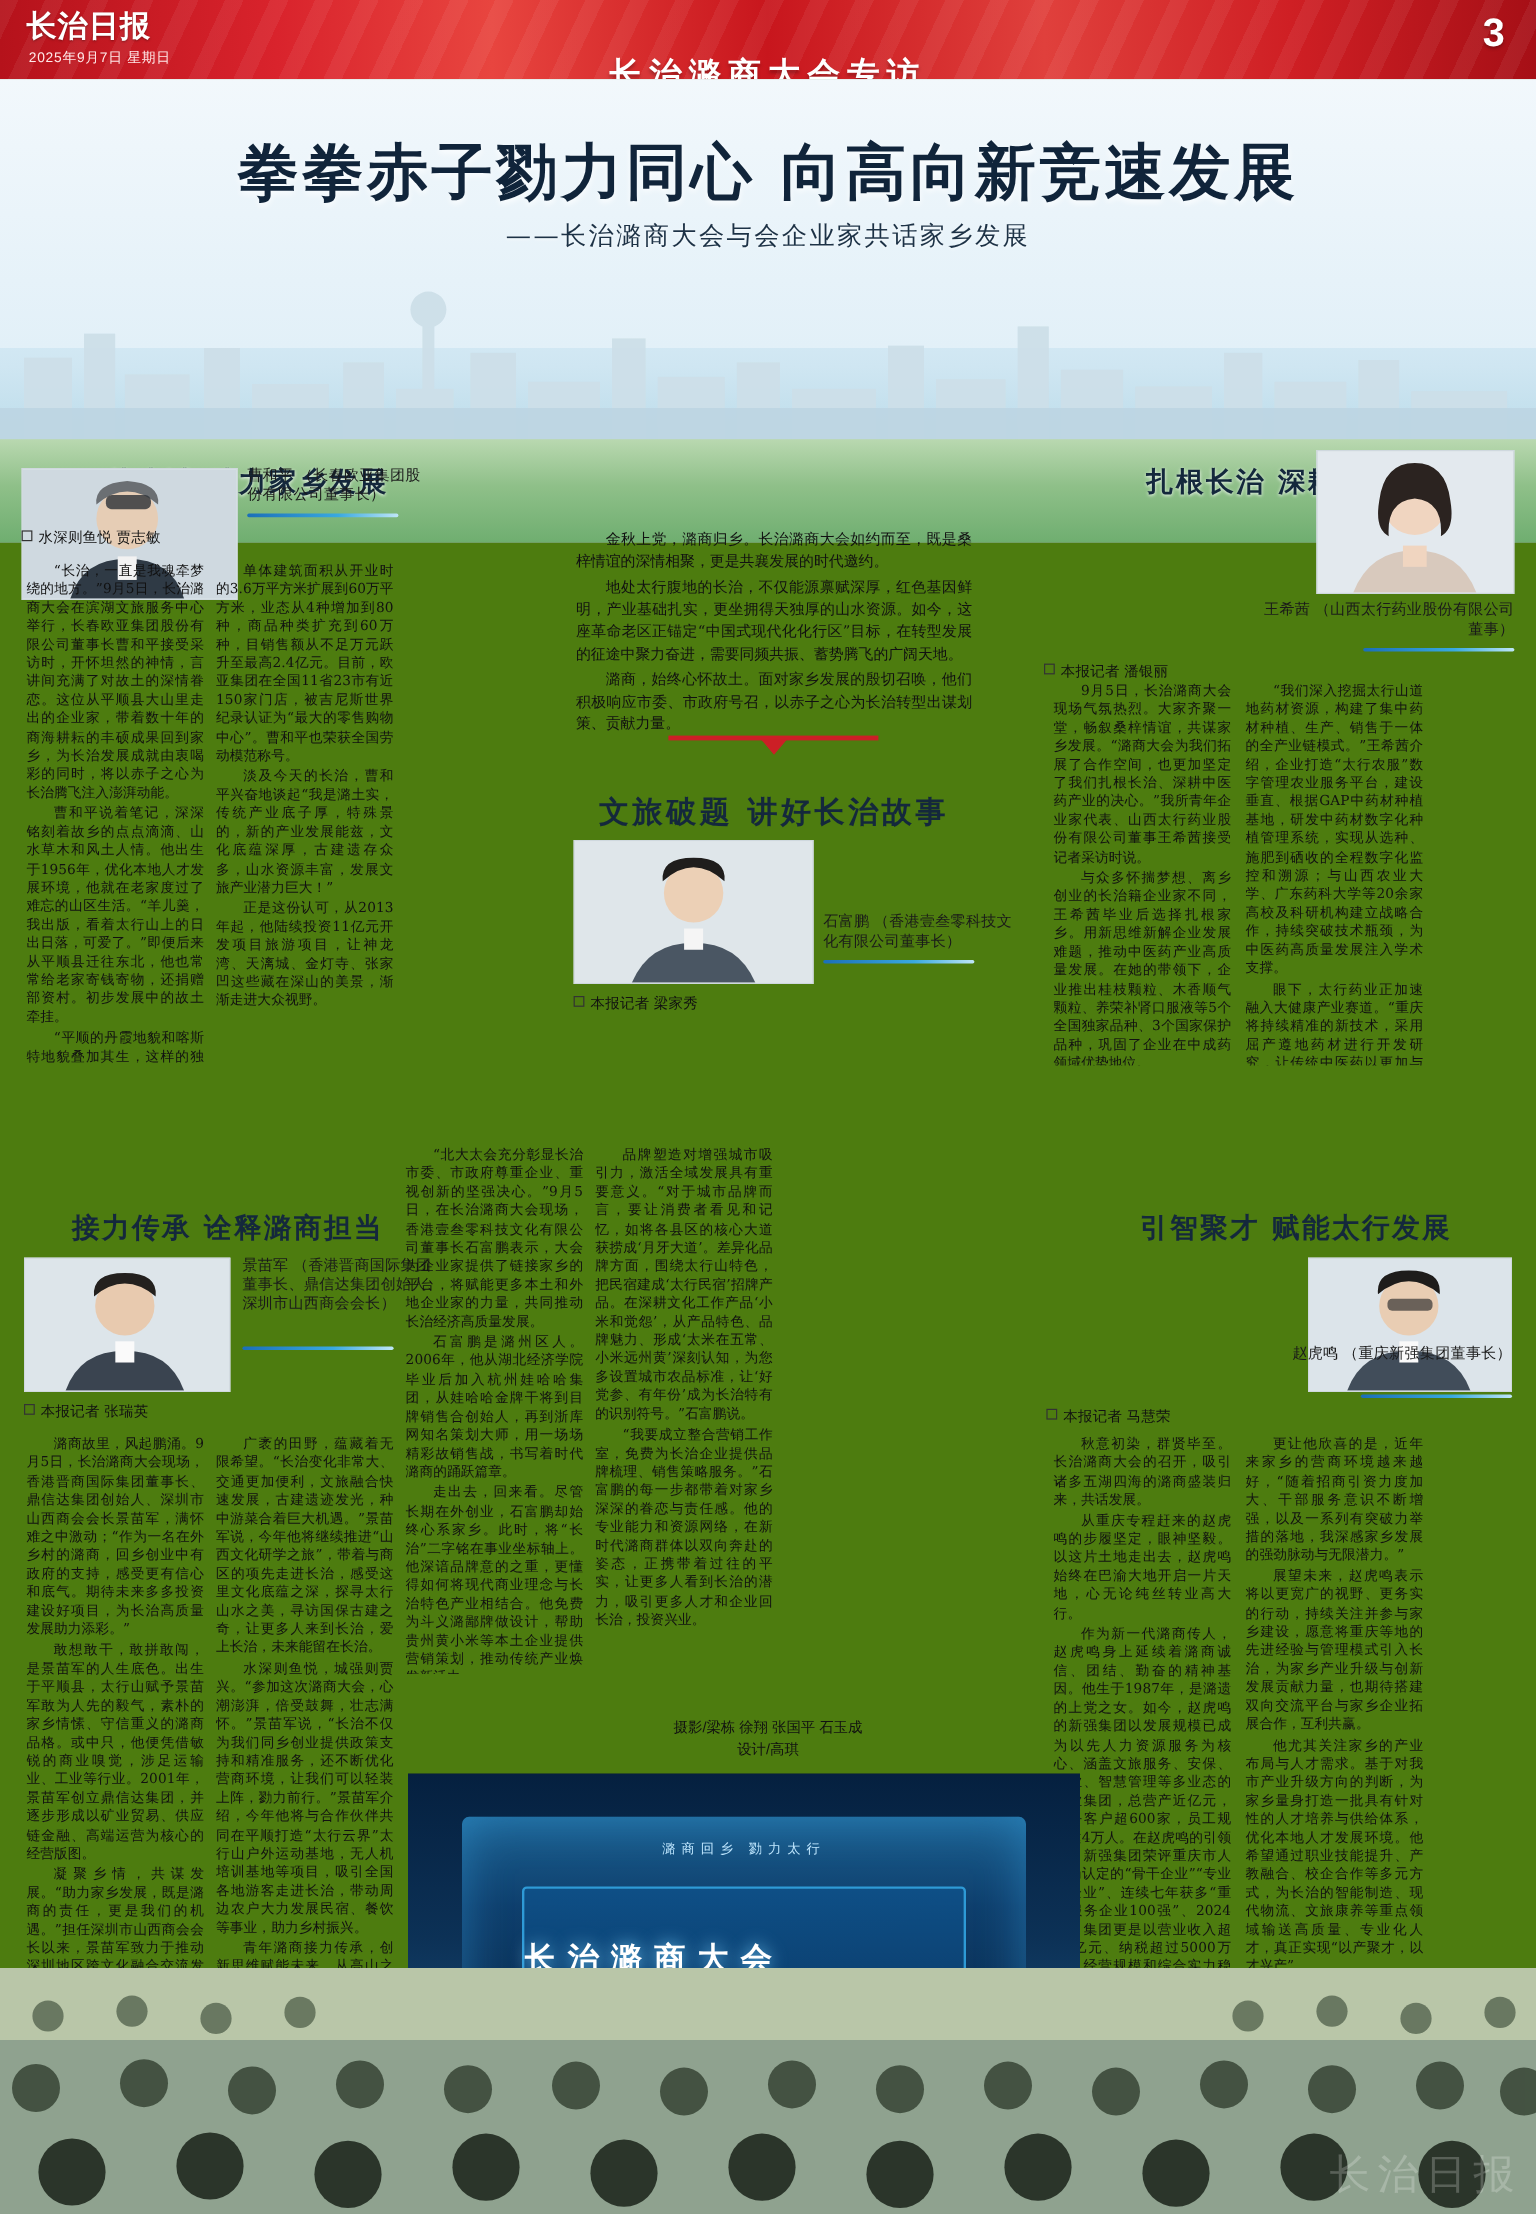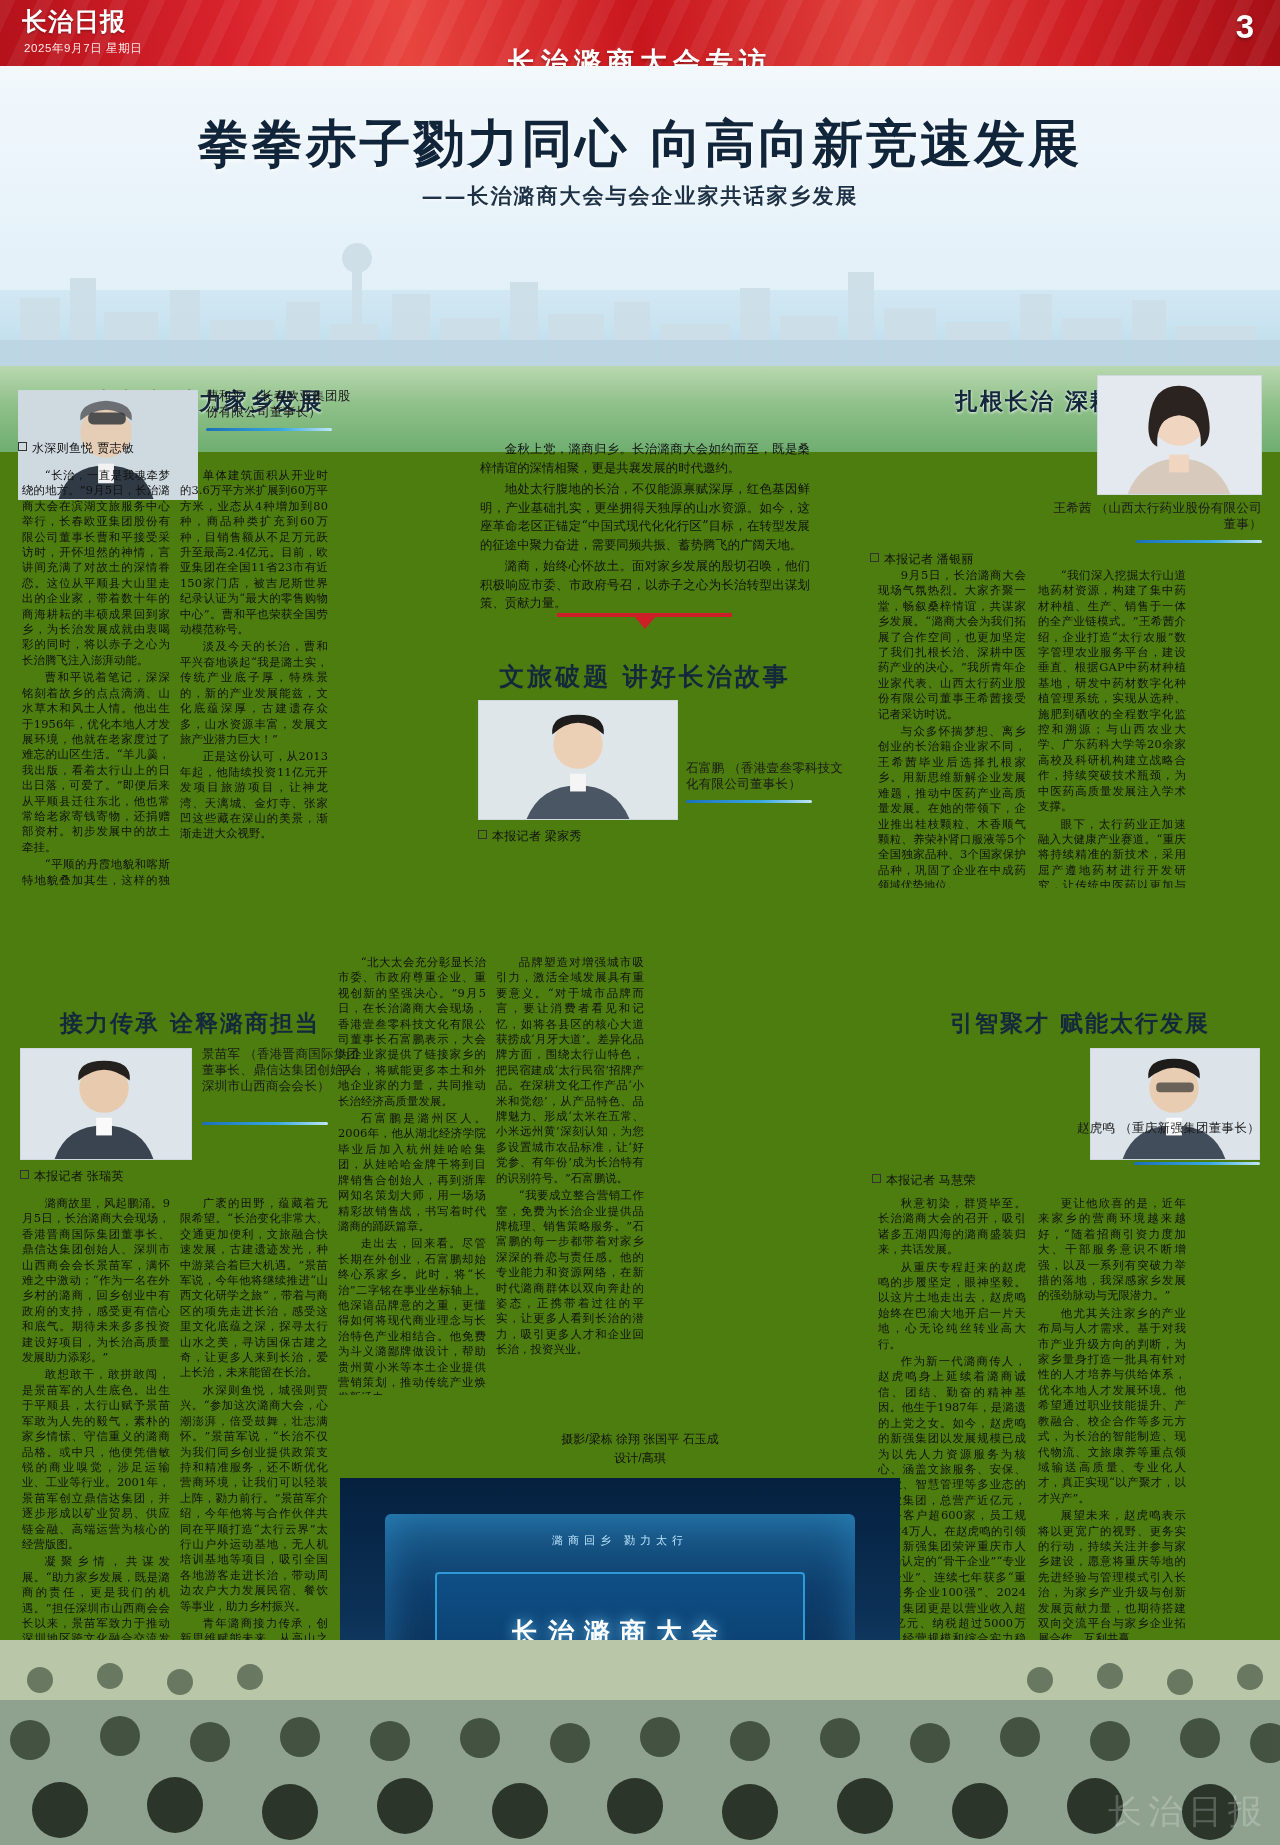--- a/index.html
+++ b/index.html
@@ -70,21 +70,21 @@
     background:linear-gradient(180deg,#b9d8b0 0%,#8fc089 45%,#6fae70 100%);
   }
   .hero-h1 {
     position:absolute; left:0; top:44px; width:1280px; text-align:center;
     font-family:"DejaVu Serif", serif; font-weight:bold;
     font-size:51px; letter-spacing:3px; color:#10243a;
     text-shadow:0 2px 5px rgba(255,255,255,.85);
   }
   .hero-sub {
     position:absolute; left:0; top:116px; width:1280px; text-align:center;
-    font-family:"DejaVu Serif", serif; font-weight:bold;
+    font-family:"DejaVu Serif", serif; font-weight:normal;
     font-size:21px; letter-spacing:2px; color:#1d3246;
     text-shadow:0 1px 3px rgba(255,255,255,.85);
   }
 
   
   .sec-head {
     position:absolute; font-family:"DejaVu Serif", serif; font-weight:bold;
     font-size:23px; letter-spacing:2px; color:#14283c;
     text-shadow:0 1px 3px rgba(255,255,255,.9);
   }
@@ -162,21 +162,21 @@
     position:absolute; left:8%; top:10%; width:84%; height:52%;
     background:linear-gradient(180deg,#1b5f8f 0%,#0e3f6d 40%,#0a2b4e 100%);
     border-radius:6px;
     box-shadow:0 0 40px rgba(60,170,235,.45) inset;
   }
   .bp-screen {
     position:absolute; left:17%; top:26%; width:66%; height:34%;
     background:linear-gradient(180deg,#0e4f86 0%,#0b3a68 100%);
     border:2px solid #2e9ad6;
     border-radius:4px;
-    display:flex; align-items:center; justify-content:center;
+    display:flex; align-items:center; justify-content:flex-start;
   }
   .bp-screen-title {
     color:#fff; font-family:"DejaVu Serif", serif; font-weight:bold;
     font-size:26px; letter-spacing:10px; text-shadow:0 0 14px rgba(120,210,255,.9);
   }
   .bp-screen-sub {
     position:absolute; top:10%; left:0; width:100%; text-align:center;
     color:#bfe7ff; font-size:11px; letter-spacing:5px;
     font-family:"Liberation Sans", sans-serif;
   }
@@ -402,22 +402,22 @@
   </div>
 
   <div class="col" style="left:878px; top:1196px; width:148px; height:620px;">
     <p>秋意初染，群贤毕至。长治潞商大会的召开，吸引诸多五湖四海的潞商盛装归来，共话发展。</p>
     <p>从重庆专程赶来的赵虎鸣的步履坚定，眼神坚毅。以这片土地走出去，赵虎鸣始终在巴渝大地开启一片天地，心无论纯丝转业高大行。</p>
     <p>作为新一代潞商传人，赵虎鸣身上延续着潞商诚信、团结、勤奋的精神基因。他生于1987年，是潞遗的上党之女。如今，赵虎鸣的新强集团以发展规模已成为以先人力资源服务为核心、涵盖文旅服务、安保、物业、智慧管理等多业态的企业集团，总营产近亿元，服务客户超600家，员工规模达4万人。在赵虎鸣的引领下，新强集团荣评重庆市人社局认定的“骨干企业”“专业劳企业”、连续七年获多“重庆服务企业100强”、2024年，集团更是以营业收入超20亿元、纳税超过5000万元、经营规模和综合实力稳居重庆人力资源行业前列。</p>
     <p>耿耿重心，在西南，赵虎鸣始终牢记自己是从太行山走出来的。“长治的水土养育了我，而我也始终心系这里。”简单的话语，道出了热心中都仍掮村而深沉的家乡情结，这也是无数潞商同行的精神底色。</p>
   </div>
   <div class="col" style="left:1038px; top:1196px; width:148px; height:620px;">
     <p>更让他欣喜的是，近年来家乡的营商环境越来越好，“随着招商引资力度加大、干部服务意识不断增强，以及一系列有突破力举措的落地，我深感家乡发展的强劲脉动与无限潜力。”</p>
+    <p>展望未来，赵虎鸣表示将以更宽广的视野、更务实的行动，持续关注并参与家乡建设，愿意将重庆等地的先进经验与管理模式引入长治，为家乡产业升级与创新发展贡献力量，也期待搭建双向交流平台与家乡企业拓展合作，互利共赢。</p>
     <p>他尤其关注家乡的产业布局与人才需求。基于对我市产业升级方向的判断，为家乡量身打造一批具有针对性的人才培养与供给体系，优化本地人才发展环境。他希望通过职业技能提升、产教融合、校企合作等多元方式，为长治的智能制造、现代物流、文旅康养等重点领域输送高质量、专业化人才，真正实现“以产聚才，以才兴产”。</p>
-    <p>展望未来，赵虎鸣表示将以更宽广的视野、更务实的行动，持续关注并参与家乡建设，愿意将重庆等地的先进经验与管理模式引入长治，为家乡产业升级与创新发展贡献力量，也期待搭建双向交流平台与家乡企业拓展合作，互利共赢。</p>
   </div>
 
   <div class="photo-credit" style="left:420px; top:1430px; width:440px;">
     <div>摄影/梁栋 徐翔 张国平 石玉成</div>
     <div>设计/高琪</div>
   </div>
 
   <div class="bigphoto" style="left:340px; top:1478px; width:560px; height:360px;">
     <div class="bp-sky"></div>
     <div class="bp-stage">

